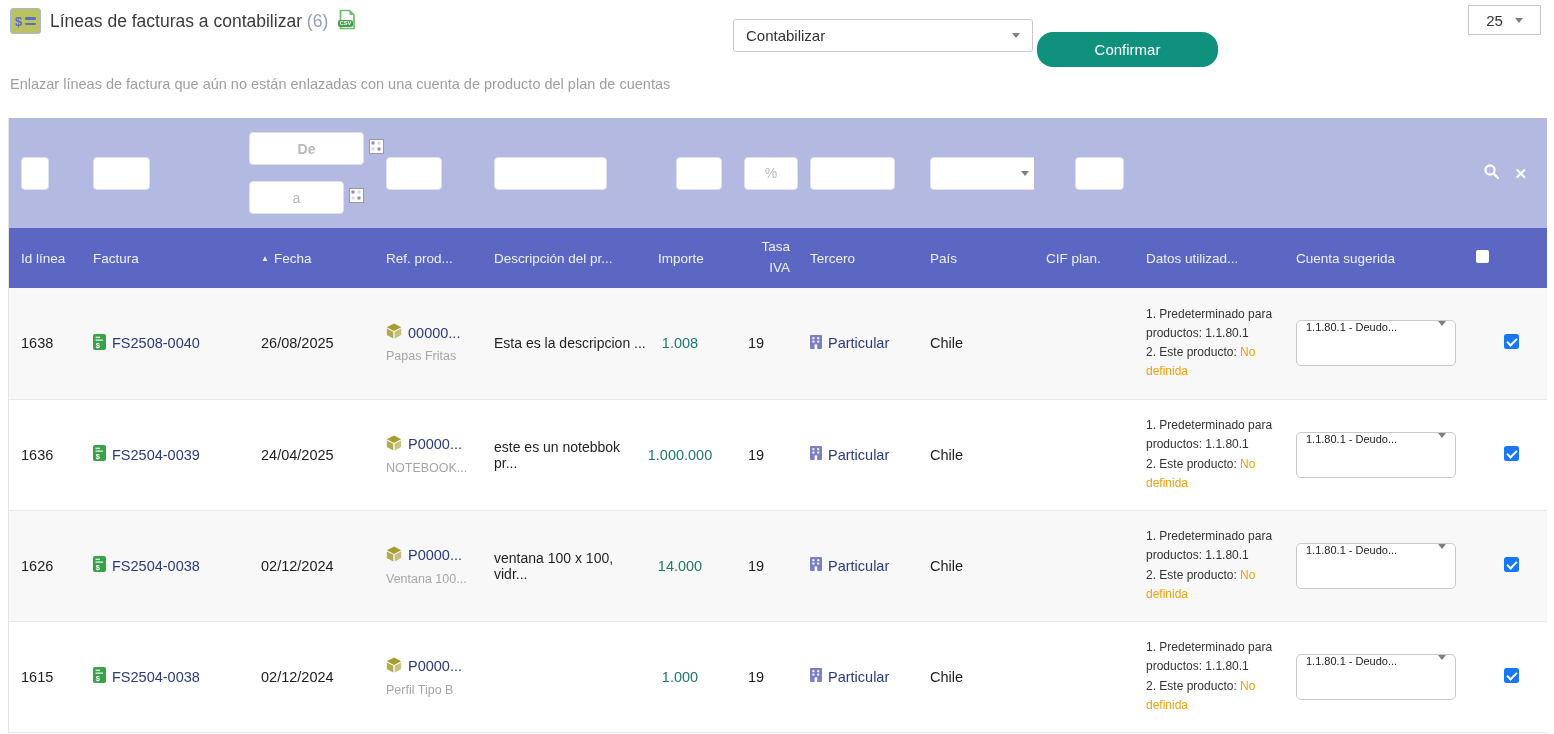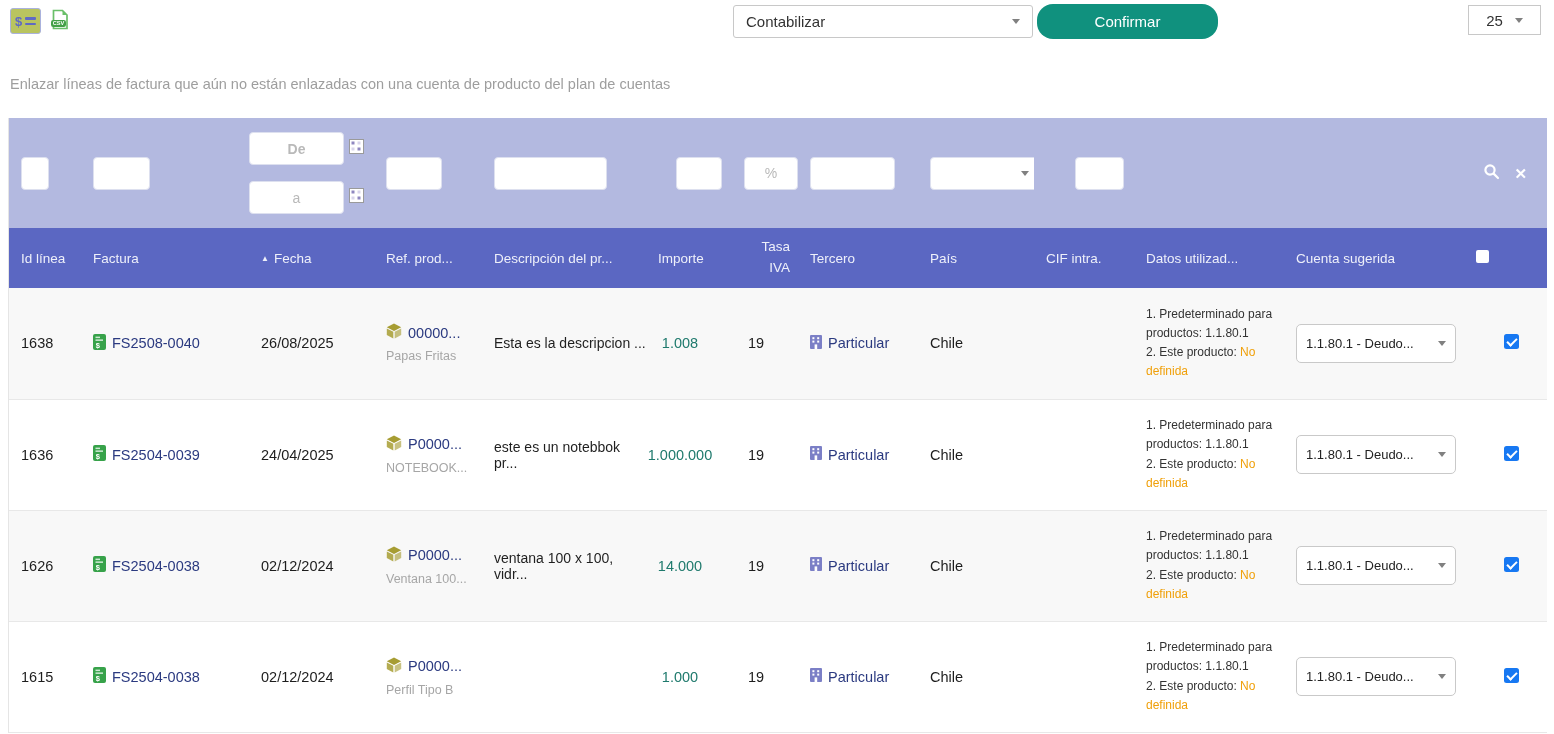--- a/index.html
+++ b/index.html
@@ -14,21 +14,21 @@
   .ti-lines { display:flex; flex-direction:column; gap:3px; }
   .ti-lines i { display:block; width:11px; height:2.5px; background:#5f6ac4; border-radius:1px; }
   h1.page-title { font-size:17.5px; font-weight:500; color:#3c3c3c; }
   h1.page-title .count { color:#98a0b8; font-weight:400; }
 
   .action-group { position:absolute; left:733px; top:4px; display:flex; gap:4px; align-items:center; }
   .sel { background:#fff; border:1px solid #c8c8c8; border-radius:3px; height:33px;
     display:flex; align-items:center; font-size:15px; color:#333; }
   .sel-action { width:300px; padding:0 12px; justify-content:space-between; }
   .btn-confirm { width:181px; height:35px; background:#10917e; color:#fff; border:none;
-    border-radius:16px; font-size:15px; cursor:pointer; }
+    border-radius:16px; font-size:15px; cursor:pointer;margin-top:28px; }
   .sel-pagesize { position:absolute; right:13px; top:5px; width:73px; height:30px; border-radius:0;
     justify-content:center; gap:12px; }
   .caret { width:0; height:0; border-left:4.5px solid transparent; border-right:4.5px solid transparent;
     border-top:5.5px solid #808080; display:inline-block; }
 
   .subtitle { position:absolute; left:10px; top:76px; font-size:14.5px; color:#9e9e9e; }
 
   
   .tablewrap { position:absolute; top:118px; left:8px; width:1538px; border-left:1px solid #e5e5e5; }
   table { width:1538px; border-collapse:collapse; table-layout:fixed; }
@@ -56,22 +56,22 @@
   tbody td { vertical-align:middle; padding-left:12px; font-size:14.5px; color:#1d1d1d; }
 
   a.navlink { color:#2b3a80; text-decoration:none; }
   .cell-inline { display:flex; align-items:center; gap:6px; }
   .prod-label { color:#a6a6a6; font-size:12.5px; margin-top:7px; }
   td.desc-cell { font-size:14px; color:#1f1f1f; }
   td.amount-cell { color:#1f7a6d; }
   td.datos-cell { font-size:12px; color:#333; line-height:1.6; padding-right:6px;margin-top:29px; }
   .warn { color:#f0a00a; }
 
-  .acct-sel { width:160px; height:39px; background:#fff; border:1px solid #c9c9c9; border-radius:5px;
-    display:flex; align-items:center; justify-content:space-between; padding:0 9px; font-size:13px; color:#222; }
+  .acct-sel { width:160px; height:46px; background:#fff; border:1px solid #c9c9c9; border-radius:5px;
+    display:flex; justify-content:space-between; padding:0 9px; font-size:11px; color:#222; }
   .acct-sel span { white-space:nowrap; overflow:hidden; }
 
   td.check-cell, th.check-cell { text-align:right; padding-right:28px; padding-left:0; }
   .cb-checked { width:15px; height:15px; background:#1778f2; border-radius:2.5px; position:relative; display:inline-block; }
   .cb-checked::after { content:""; position:absolute; left:5px; top:2px; width:4px; height:8px;
     border:solid #fff; border-width:0 2px 2px 0; transform:rotate(45deg); }
   .cb-empty { width:13px; height:13px; background:#fff; border-radius:2px; display:inline-block; }
 
   .filter-actions { display:flex; align-items:center; justify-content:flex-end; gap:14px; padding-right:20px; }
   .x-icon { color:#fff; font-weight:700; font-size:15px; line-height:1; cursor:pointer; }
@@ -80,20 +80,24 @@
 <body>
 
 <div class="title-wrap">
   <span class="title-icon">
     <span class="ti-dollar">$</span>
     <span class="ti-lines">
         <i></i>
         <i></i>
       </span>
   </span>
+  <h1 class="page-title">
+    <span>Líneas de facturas a contabilizar</span>
+    <span class="count">(6)</span>
+  </h1>
   <span title="">
     <svg width="19" height="21" viewBox="0 0 19 21">
       <path d="M3.5 1.5 h9 l4.5 4.5 v13.5 h-13.5 z" fill="#fff" stroke="#6abf69" stroke-width="1.7"></path>
       <path d="M12.5 1.5 l4.5 4.5 h-4.5 z" fill="#6abf69"></path>
       <rect x="1" y="11" width="15" height="7" rx="2.2" fill="#43a047"></rect>
       <text x="8.5" y="16.4" font-size="5.6" fill="#fff" text-anchor="middle" font-weight="bold" font-family="Liberation Sans, sans-serif">CSV</text>
     </svg>
   </span>
 </div>
 
@@ -129,21 +133,21 @@
         <col style="width:180px">
     <col style="width:83px">
   </colgroup>
   <thead>
     <tr class="filter-row">
       <td><input style="width: 28px; margin-left: 12px;"></td>
       <td><input style="width: 57px; margin-left: 12px;"></td>
       <td>
         <div class="date-stack">
           <div class="date-line">
-            <input class="centered" style="width: 95px; font-weight: bold;" placeholder="De">
+            <input class="centered" style="width: 115px; font-weight: bold;" placeholder="De">
             <span class="cal-icon">
               <svg width="15" height="15" viewBox="0 0 15 15">
                     <rect x="0.5" y="0.5" width="14" height="14" fill="#fff" stroke="#9a9a9a"></rect>
                     <rect x="2.5" y="2.5" width="3" height="3" fill="#8f87c0"></rect>
                     <rect x="8.5" y="2.5" width="3" height="3" fill="#d9d5ec"></rect>
                     <rect x="2.5" y="8.5" width="3" height="3" fill="#d9d5ec"></rect>
                     <rect x="8.5" y="8.5" width="3" height="3" fill="#8f87c0"></rect>
                   </svg>
             </span>
           </div>
@@ -193,21 +197,21 @@
         <span class="sort-arrow">▲</span><span>Fecha</span>
       </th>
       <th>Ref. prod...</th>
       <th>Descripción del pr...</th>
       <th class="num">Importe</th>
       <th class="num">
             <div class="vat-head">Tasa IVA</div>
           </th>
       <th>Tercero</th>
       <th>País</th>
-      <th class="num">CIF intra.</th>
+      <th class="num">CIF plan.</th>
       <th>Datos utilizad...</th>
       <th>Cuenta sugerida</th>
       <th class="check-cell"><span class="cb-empty"></span></th>
     </tr>
   </thead>
   <tbody>
   <tr>
     <td>1638</td>
     <td>
       <span class="cell-inline">

